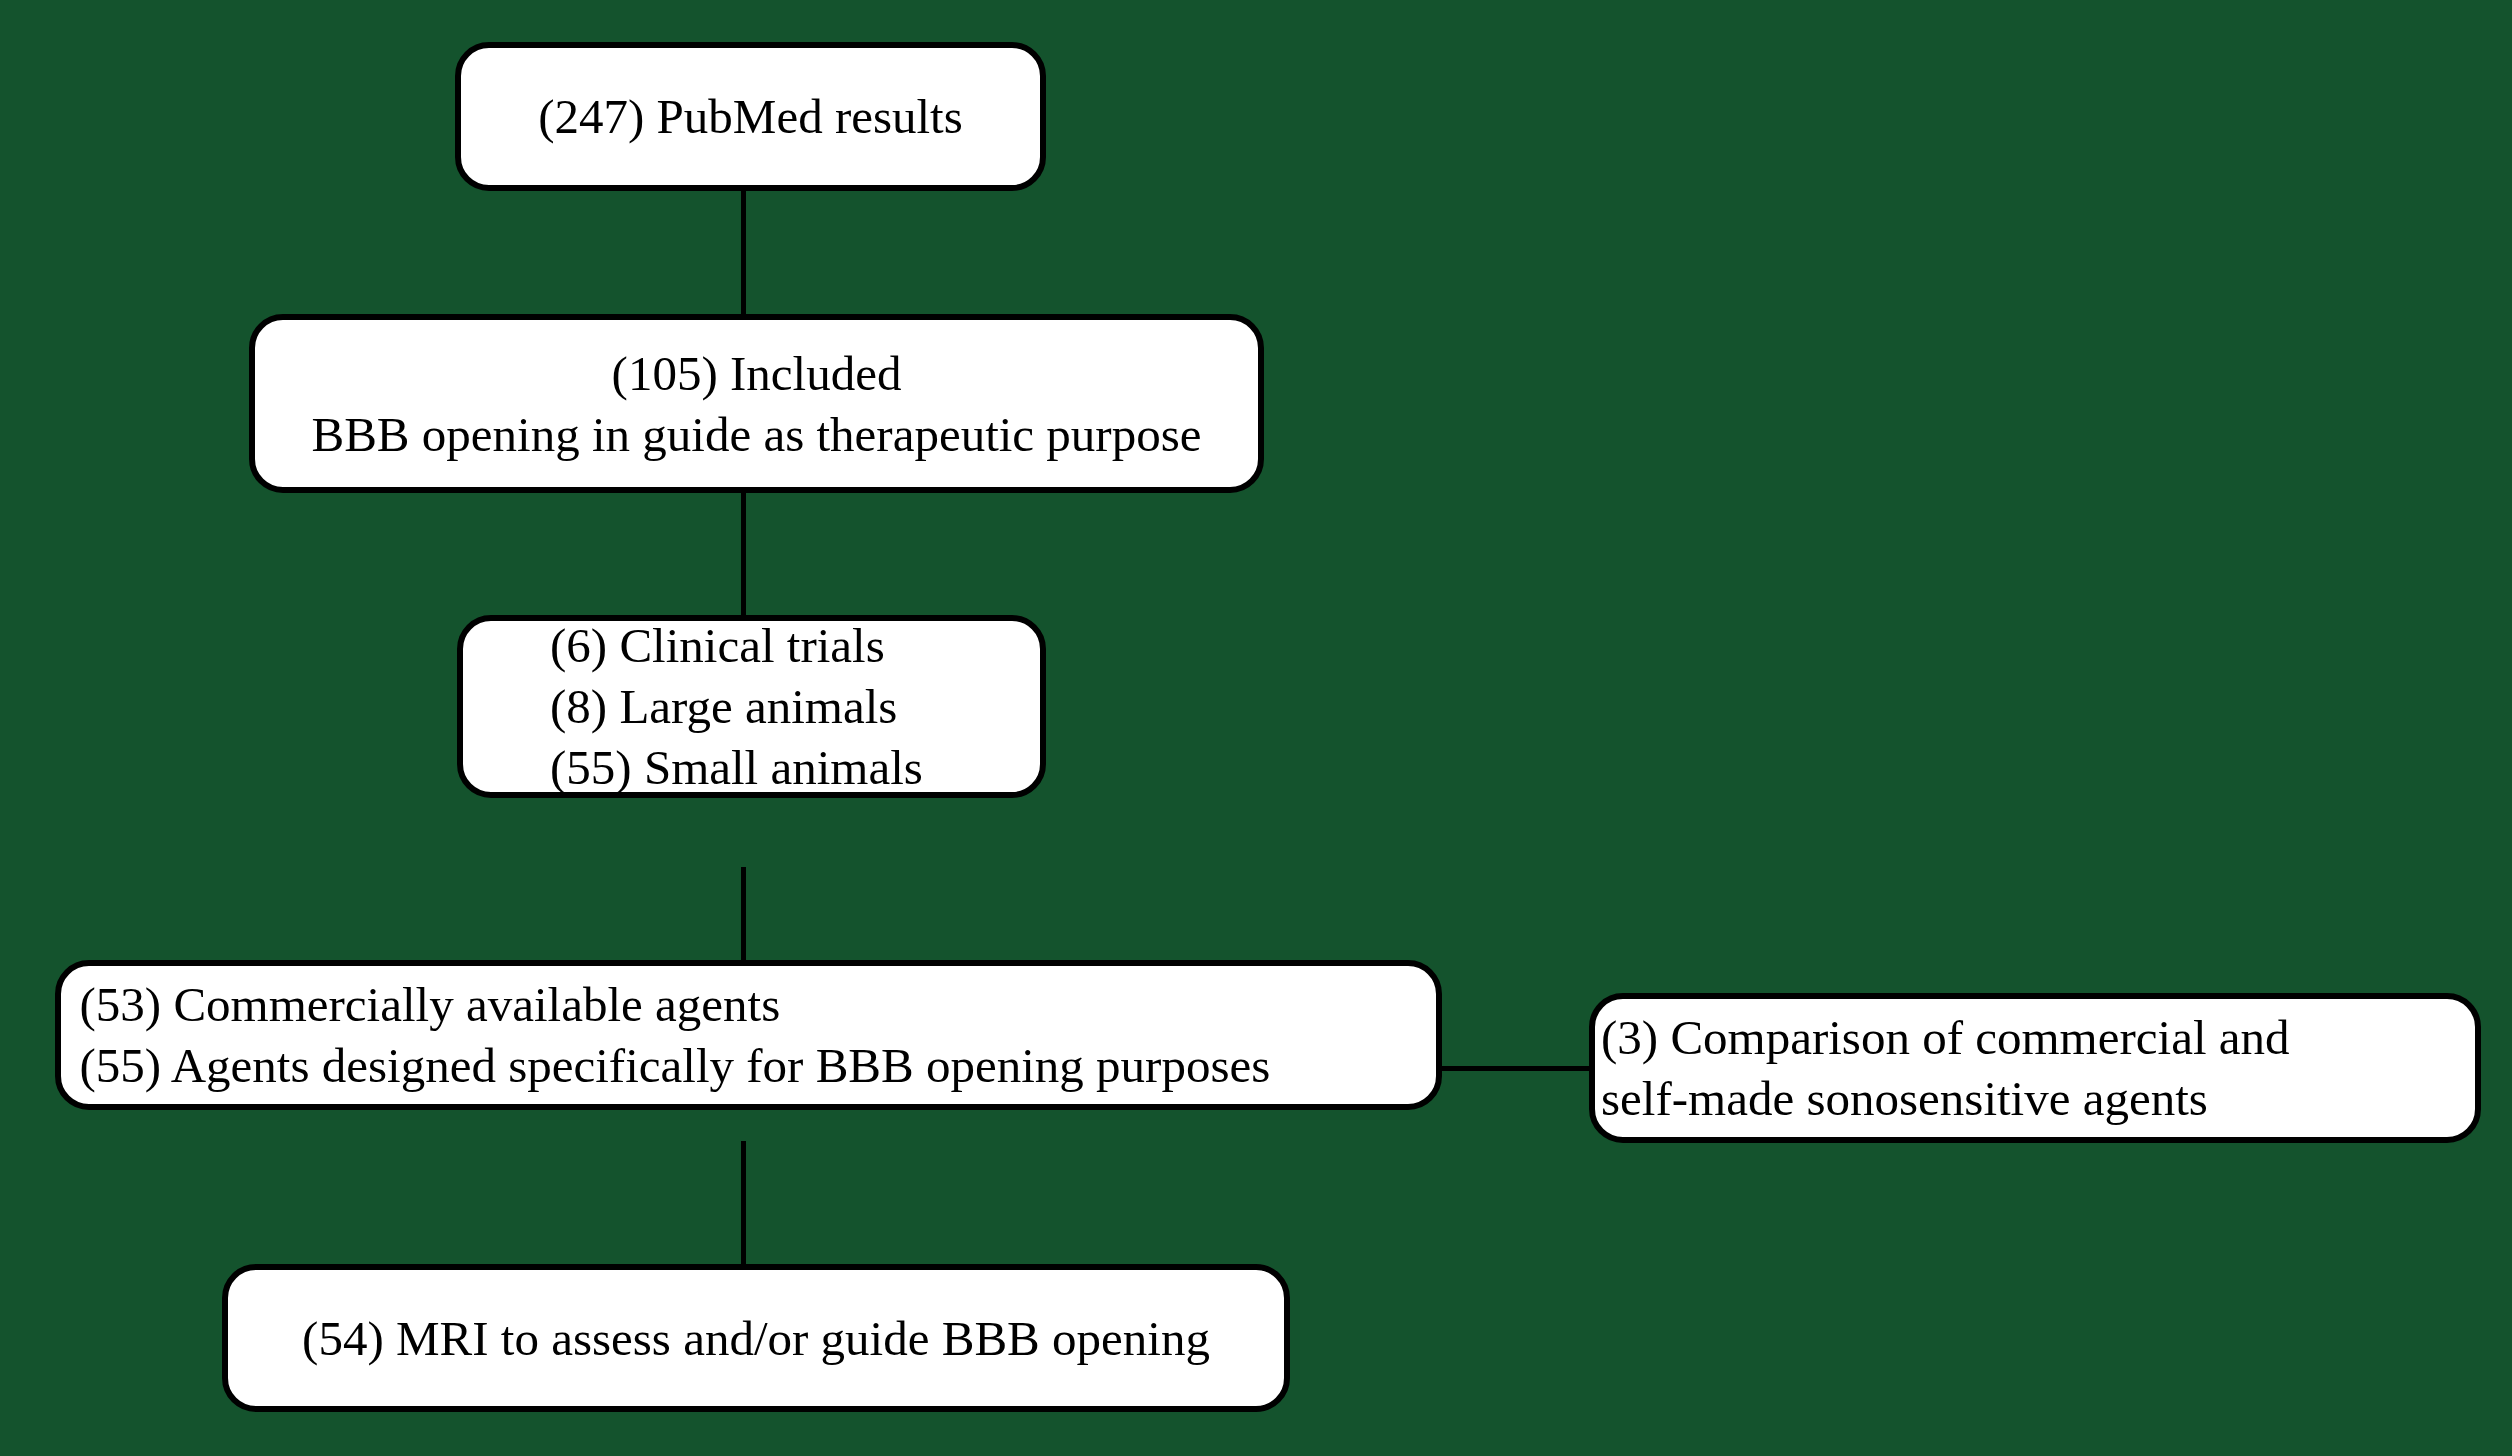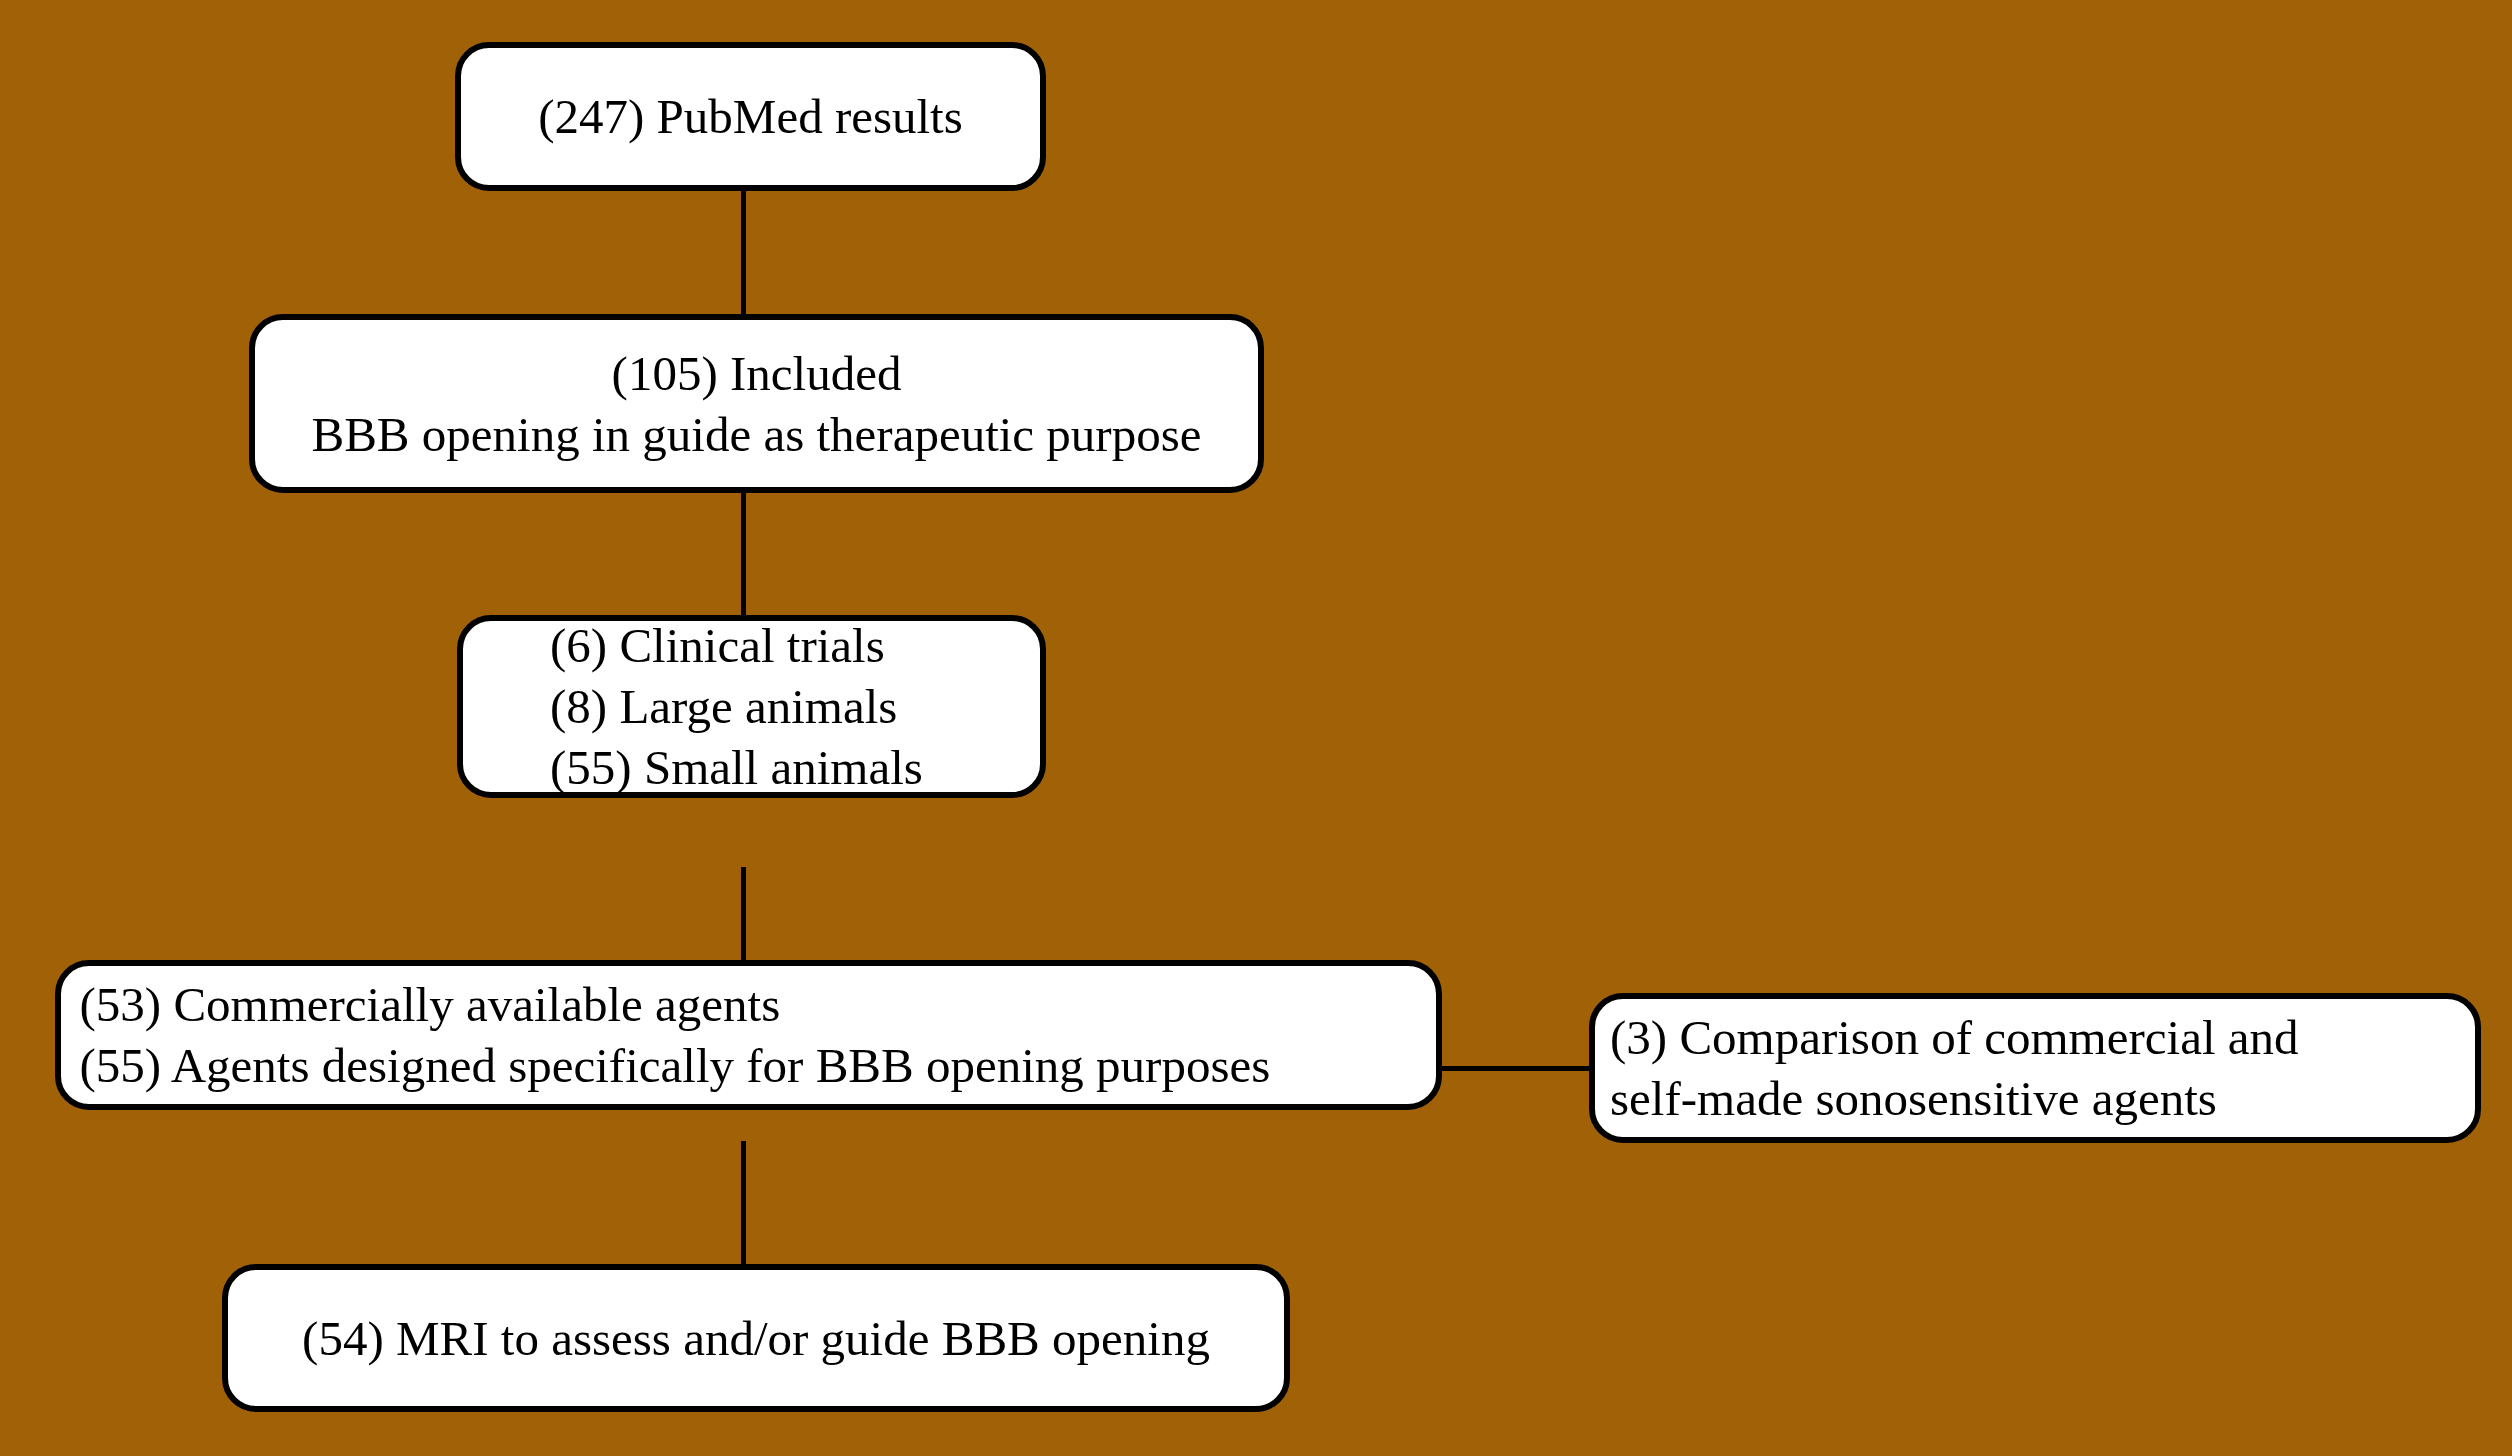--- a/index.html
+++ b/index.html
@@ -4,21 +4,21 @@
 <style>
   html, body {
     margin: 0;
     padding: 0;
     background: #ffffff;
   }
   #canvas {
     position: relative;
     width: 2512px;
     height: 1456px;
-    background: #a16207;
+    background: #14532d;
     font-family: "Liberation Serif", serif;
     color: #000000;
     overflow: hidden;
   }
   .node {
     position: absolute;
     box-sizing: border-box;
     border: 6px solid #000000;
     border-radius: 34px;
     background: #ffffff;
@@ -32,21 +32,21 @@
     white-space: nowrap;
   }
   .node.center { align-items: center; text-align: center; }
   .node.left   { align-items: flex-start; text-align: left; }
 
   
   #node-pubmed     { left: 455px;  top: 42px;   width: 591px;  height: 149px; }
   #node-included   { left: 249px;  top: 314px;  width: 1015px; height: 179px; }
   #node-types      { left: 457px;  top: 615px;  width: 589px;  height: 183px; padding-left: 87px; }
   #node-agents     { left: 55px;   top: 960px; width: 1387px; height: 150px; padding-left: 18.5px; }
-  #node-comparison { left: 1589px; top: 993px; width: 892px; height: 150px; padding-left: 15px; }
+  #node-comparison { left: 1589px; top: 993px; width: 892px; height: 150px; padding-left: 6px; }
   #node-mri        { left: 222px;  top: 1264px; width: 1068px; height: 148px; }
 
   .connector {
     position: absolute;
     background: #000000;
   }
   .connector.vertical { width: 4.6px; }
   .connector.horizontal { height: 4.6px; }
 
   #conn-1 { left: 741px; top: 190px;  height: 125px; }

